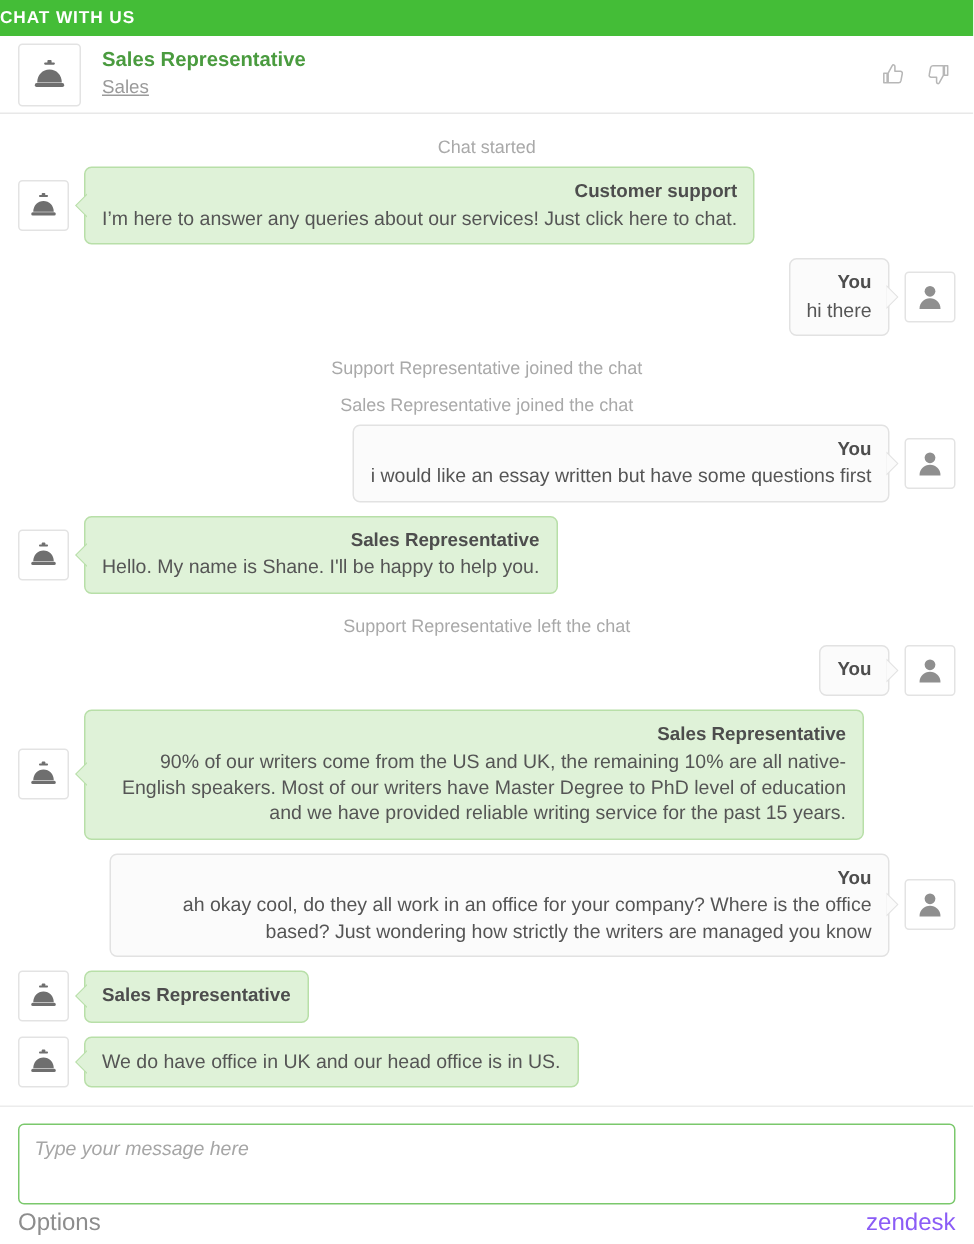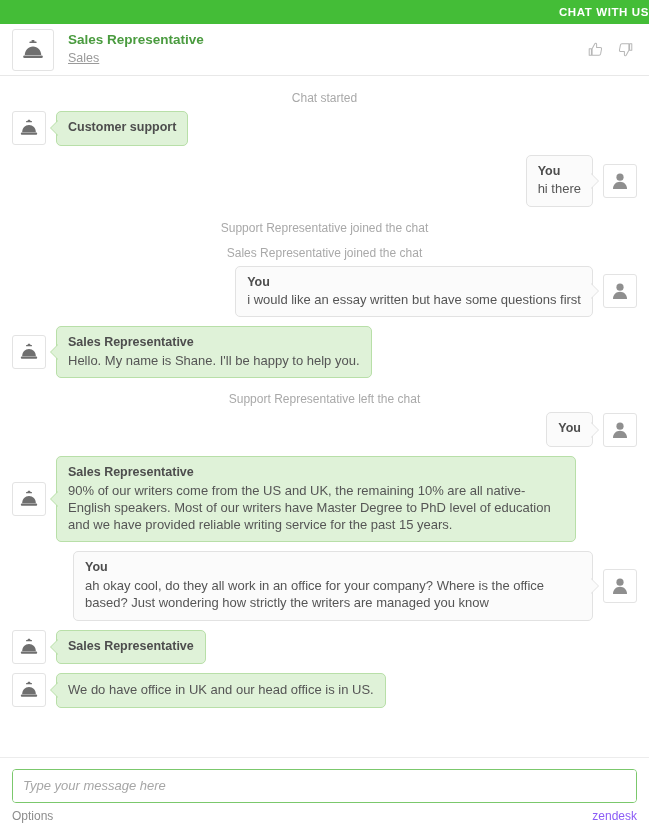--- a/index.html
+++ b/index.html
@@ -25,21 +25,21 @@
   
   .titlebar {
     height: 24px;
     background: #44bd37;
     color: #ffffff;
     font-size: 11.5px;
     font-weight: bold;
     letter-spacing: 0.6px;
     display: flex;
     align-items: center;
-    justify-content: flex-end;
+    justify-content: flex-start;
     flex: 0 0 auto;
   }
 
   
   .agent-header {
     height: 52px;
     flex: 0 0 auto;
     display: flex;
     align-items: center;
     padding: 0 14px 0 12px;
@@ -101,20 +101,21 @@
     text-align: center;
     font-size: 12px;
     color: #a9a9a9;
     padding: 5px 0 6px 0;
   }
 
   .msg-row {
     display: flex;
     align-items: center;
     margin-bottom: 9px;
+    text-align: right;
   }
   .msg-row.agent { justify-content: flex-start; }
   .msg-row.visitor { justify-content: flex-end; }
 
   .av {
     width: 34px;
     height: 34px;
     border: 1px solid #e3e3e3;
     border-radius: 3px;
     background: #fff;
@@ -201,21 +202,21 @@
   
   .composer-wrap {
     flex: 0 0 auto;
     border-top: 1px solid #ececec;
     padding: 11px 12px 0 12px;
     box-sizing: border-box;
     background: #fff;
   }
   .composer {
     width: 100%;
-    height: 34px;
+    height: 54px;
     border: 1px solid #7bc86c;
     border-radius: 4px;
     background: #fff;
     box-sizing: border-box;
     padding: 8px 10px;
     font-family: "Liberation Sans", sans-serif;
     font-size: 13px;
     font-style: italic;
     color: #a6a6a6;
     resize: none;
@@ -226,21 +227,21 @@
   .composer::placeholder { color: #a6a6a6; font-style: italic; opacity: 1; }
 
   .footer {
     flex: 0 0 auto;
     height: 26px;
     display: flex;
     align-items: center;
     justify-content: space-between;
     padding: 0 12px;
     box-sizing: border-box;
-    font-size: 12px;
+    font-size: 16px;
     color: #8d8d8d;
   }
   .footer-opt { cursor: pointer; }
   .footer-brand { color: #8b5cf6; }
 </style>
 </head>
 <body>
 
 <div class="widget">
 
@@ -281,20 +282,21 @@
         <div class="av">
           <svg width="20" height="20" viewBox="0 0 24 24">
             <rect x="10.6" y="2" width="2.8" height="2.6" rx="0.6" fill="#6f6f6f"></rect>
             <rect x="8.4" y="3.6" width="7.2" height="1.5" rx="0.7" fill="#6f6f6f"></rect>
             <path d="M3.8 17 C3.8 12 7.4 8.4 12 8.4 C16.6 8.4 20.2 12 20.2 17 Z" fill="#6f6f6f"></path>
             <rect x="2.2" y="17.4" width="19.6" height="2.6" rx="1.2" fill="#6f6f6f"></rect>
           </svg>
         </div>
         <div class="bubble agent">
           <span class="sender">Customer support</span>
+          <span class="body">I’m here to answer any queries about our services! Just click here to chat.</span>
         </div>
       </div>
       <div class="msg-row visitor">
         <div class="bubble visitor">
           <span class="sender">You</span>
           <span class="body">hi there</span>
         </div>
         <div class="av">
           <svg width="20" height="20" viewBox="0 0 24 24">
             <circle cx="12" cy="7.4" r="4.3" fill="#8f8f8f"></circle>

